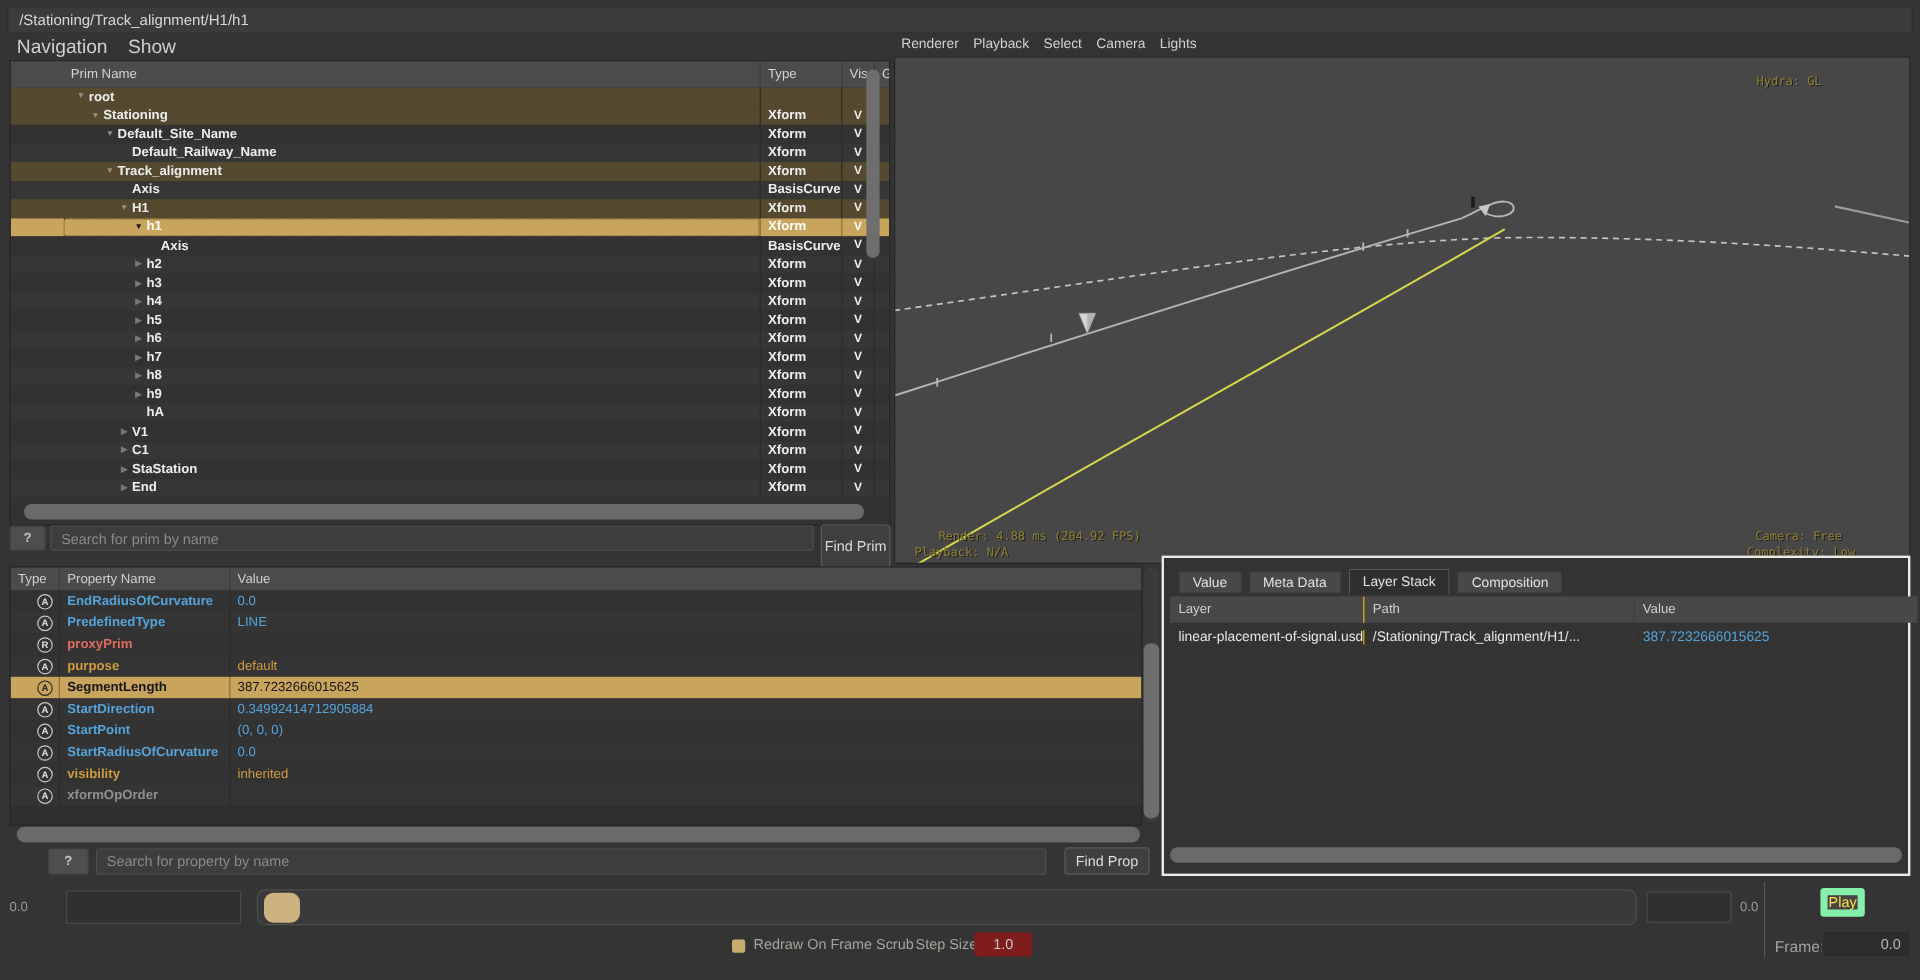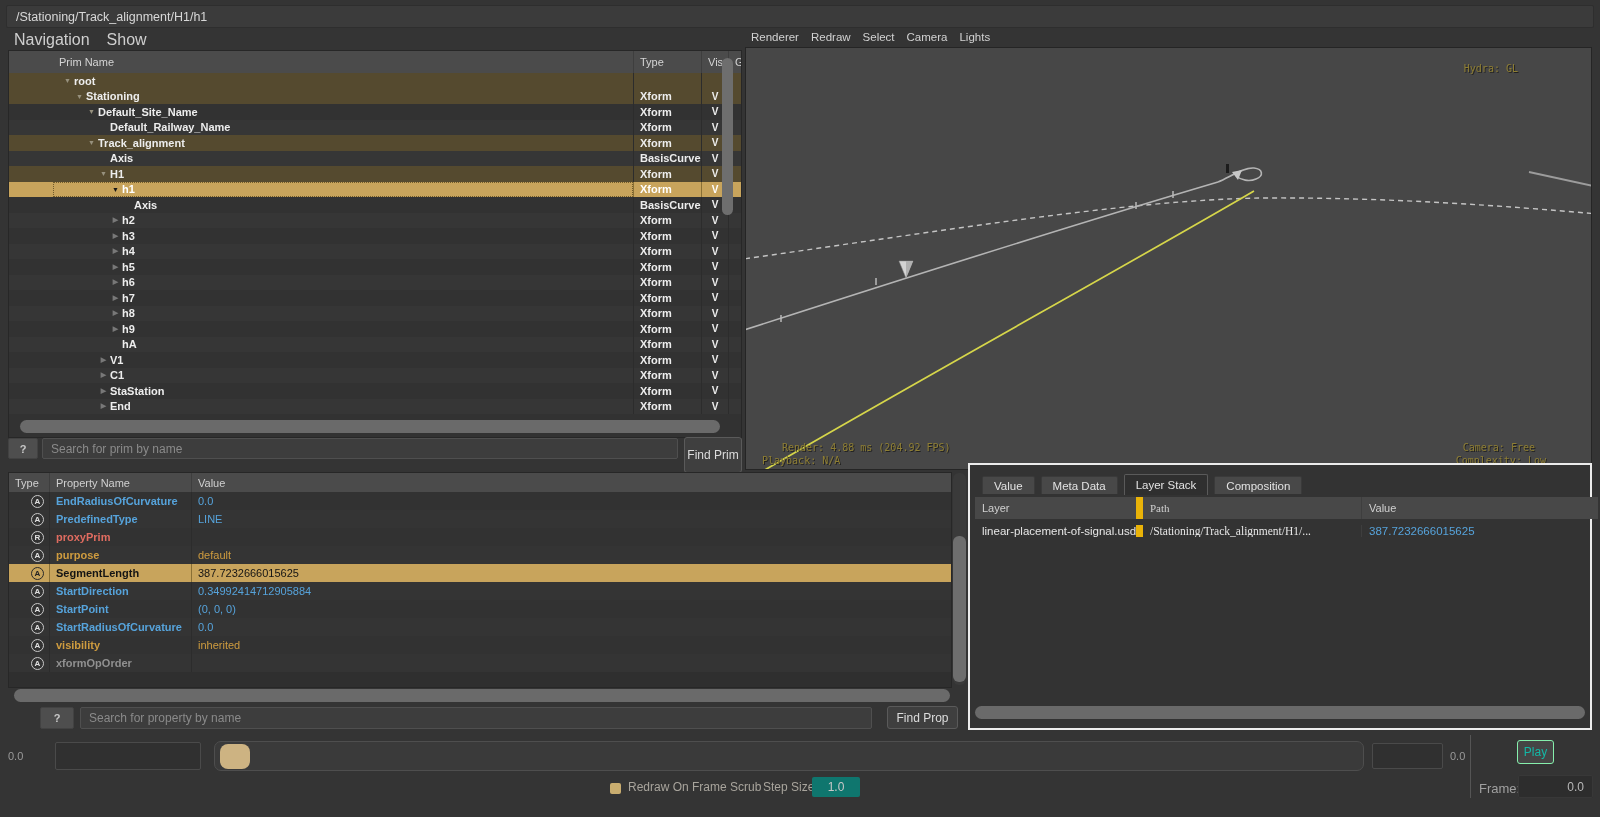--- a/index.html
+++ b/index.html
@@ -108,45 +108,45 @@
     border:2px solid #ececec; }
   .tabs { position:absolute; left:12px; top:11px; display:flex; gap:6px; }
   .tab { height:18px; padding:0 11px; background:#484848; color:#e2e2e2; font-size:11.5px;
     display:flex; align-items:center; border-radius:2px 2px 0 0; border:1px solid #3a3a3a;
     border-bottom:none; }
   .tab.active { background:#2f2f2f; border-color:#5a5a5a; height:21px; margin-top:-2px; }
   .ihead { position:absolute; left:5px; top:32px; width:623px; height:22px; background:#484848;
     display:flex; align-items:center; font-size:11px; color:#d0d0d0; }
   .ihead > div { padding-left:7px; height:100%; display:flex; align-items:center; }
   .ic-layer { flex:0 0 161px; }
-  .ic-path  { flex:0 0 225px; border-left:7px solid #eab308;font-family:Liberation Serif, serif; }
+  .ic-path  { flex:0 0 225px; border-left:1px solid #eab308; }
   .ic-value { flex:1; border-left:1px solid #3e3e3e; }
   .irow { position:absolute; left:5px; top:54px; width:610px; height:24px; display:flex;
     align-items:center; font-size:11.5px; color:#e6e6e6; }
   .irow > div { padding-left:7px; overflow:hidden; white-space:nowrap; }
   .irow .ic-value { color:#56a3db; }
   .hscroll-insp { position:absolute; left:5px; bottom:9px; width:610px; height:13px;
     background:#6a6a6a; border-radius:7px; }
 
   
   .tl-label { font-size:11px; color:#9a9a9a; }
   .framebox { background:#303030; border:1px solid #4a4a4a; border-radius:2px; }
   .slider-track { left:214px; top:741px; width:1150px; height:30px; background:#3a3a3a;
     border:1px solid #4e4e4e; border-radius:7px; }
   .slider-handle { left:220px; top:744px; width:30px; height:25px; background:#cdb382;
     border-radius:8px; }
   .checkbox { left:610px; top:783px; width:11px; height:11px; background:#c9ad6f;
     border-radius:2px; }
   .dim-label { font-size:12px; color:#a8a49c; }
-  .stepbox { left:812px; top:777px; width:48px; height:20px; background:#0f766e;
+  .stepbox { left:812px; top:777px; width:48px; height:20px; background:#7f1d1d;
     border-radius:2px; color:#c8c8c8; font-size:12px; display:flex; align-items:center;
     justify-content:center; }
   .vdivider { left:1470px; top:735px; width:1px; height:63px; background:#555555; }
   .playbtn { left:1517px; top:740px; width:37px; height:24px; background:#454545;
-    border:1px solid #86efac; border-radius:3px; color:#14b8a6; font-size:12px;
+    border:6px solid #86efac; border-radius:3px; color:#fde047; font-size:12px;
     display:flex; align-items:center; justify-content:center; }
   .frameinput { left:1518px; top:775px; width:75px; height:23px; background:#2d2d2d;
     border:1px solid #383838; border-radius:2px; color:#b8b8b8; font-size:12px;
     display:flex; align-items:center; justify-content:flex-end; padding-right:8px; }
 </style>
 </head>
 <body>
 
 <div class="abs pathbar">/Stationing/Track_alignment/H1/h1</div>
 
@@ -365,21 +365,21 @@
 </div>
 <div class="abs vscroll-tree"></div>
 <div class="abs hscroll-tree"></div>
 
 <div class="abs helpbtn" style="left:8px; top:438px;">?</div>
 <input class="abs searchinput" style="left: 42px; top: 438px; width: 636px;" placeholder="Search for prim by name">
 <div class="abs findbtn" style="left:684px; top:437px; width:58px;">Find Prim</div>
 
 <div class="abs vp-menubar" id="vpMenu">
     <span>Renderer</span>
-    <span>Redraw</span>
+    <span>Playback</span>
     <span>Select</span>
     <span>Camera</span>
     <span>Lights</span>
   </div>
 
 <div class="abs viewport">
   <svg width="845" height="421" viewBox="0 0 845 421">
 
     <path d="M -10 212 C 190 184 380 152 515 150 C 640 149 760 158 852 166" fill="none" stroke="#d2d2d2" stroke-width="1.4" stroke-dasharray="5 4" opacity="0.9"></path>
 

